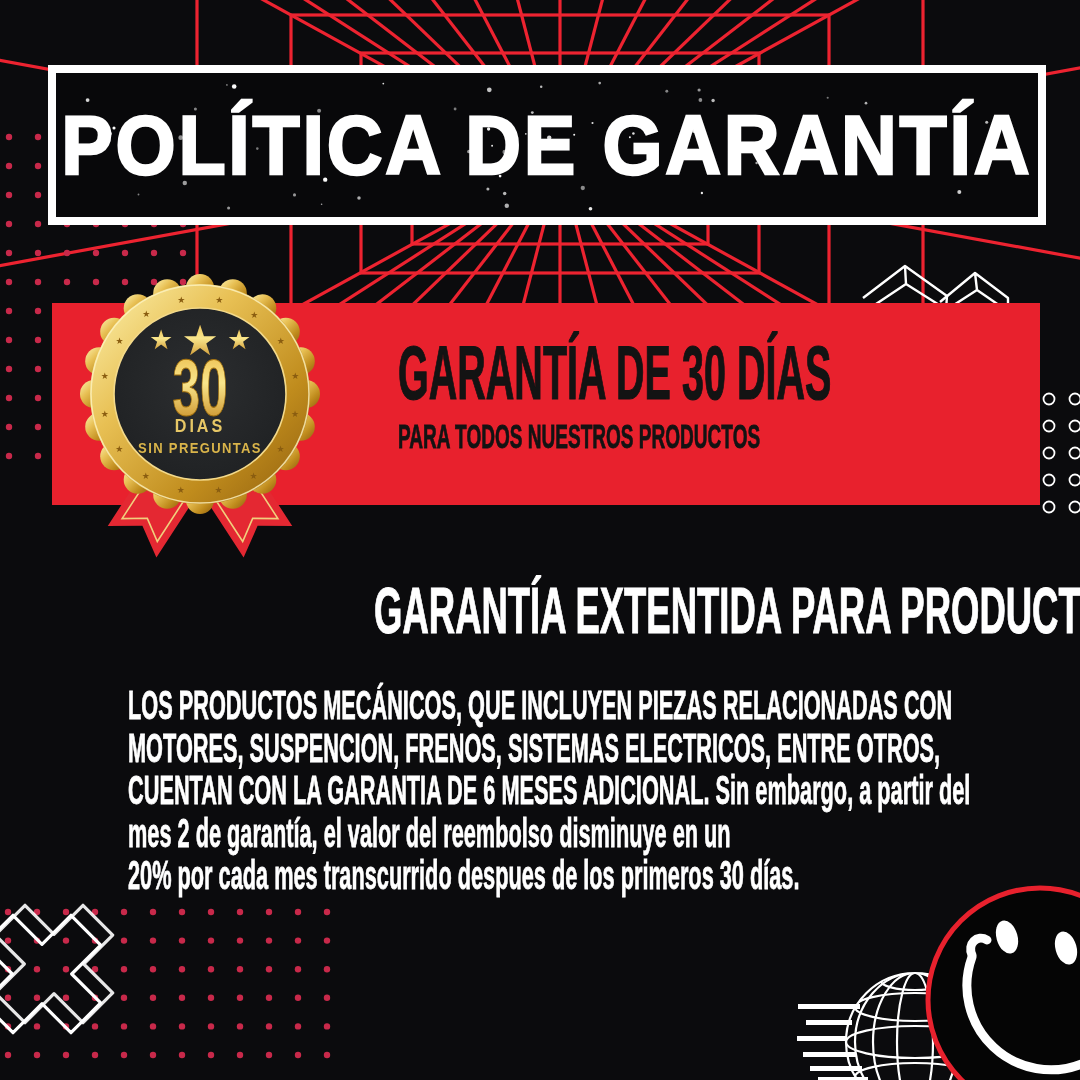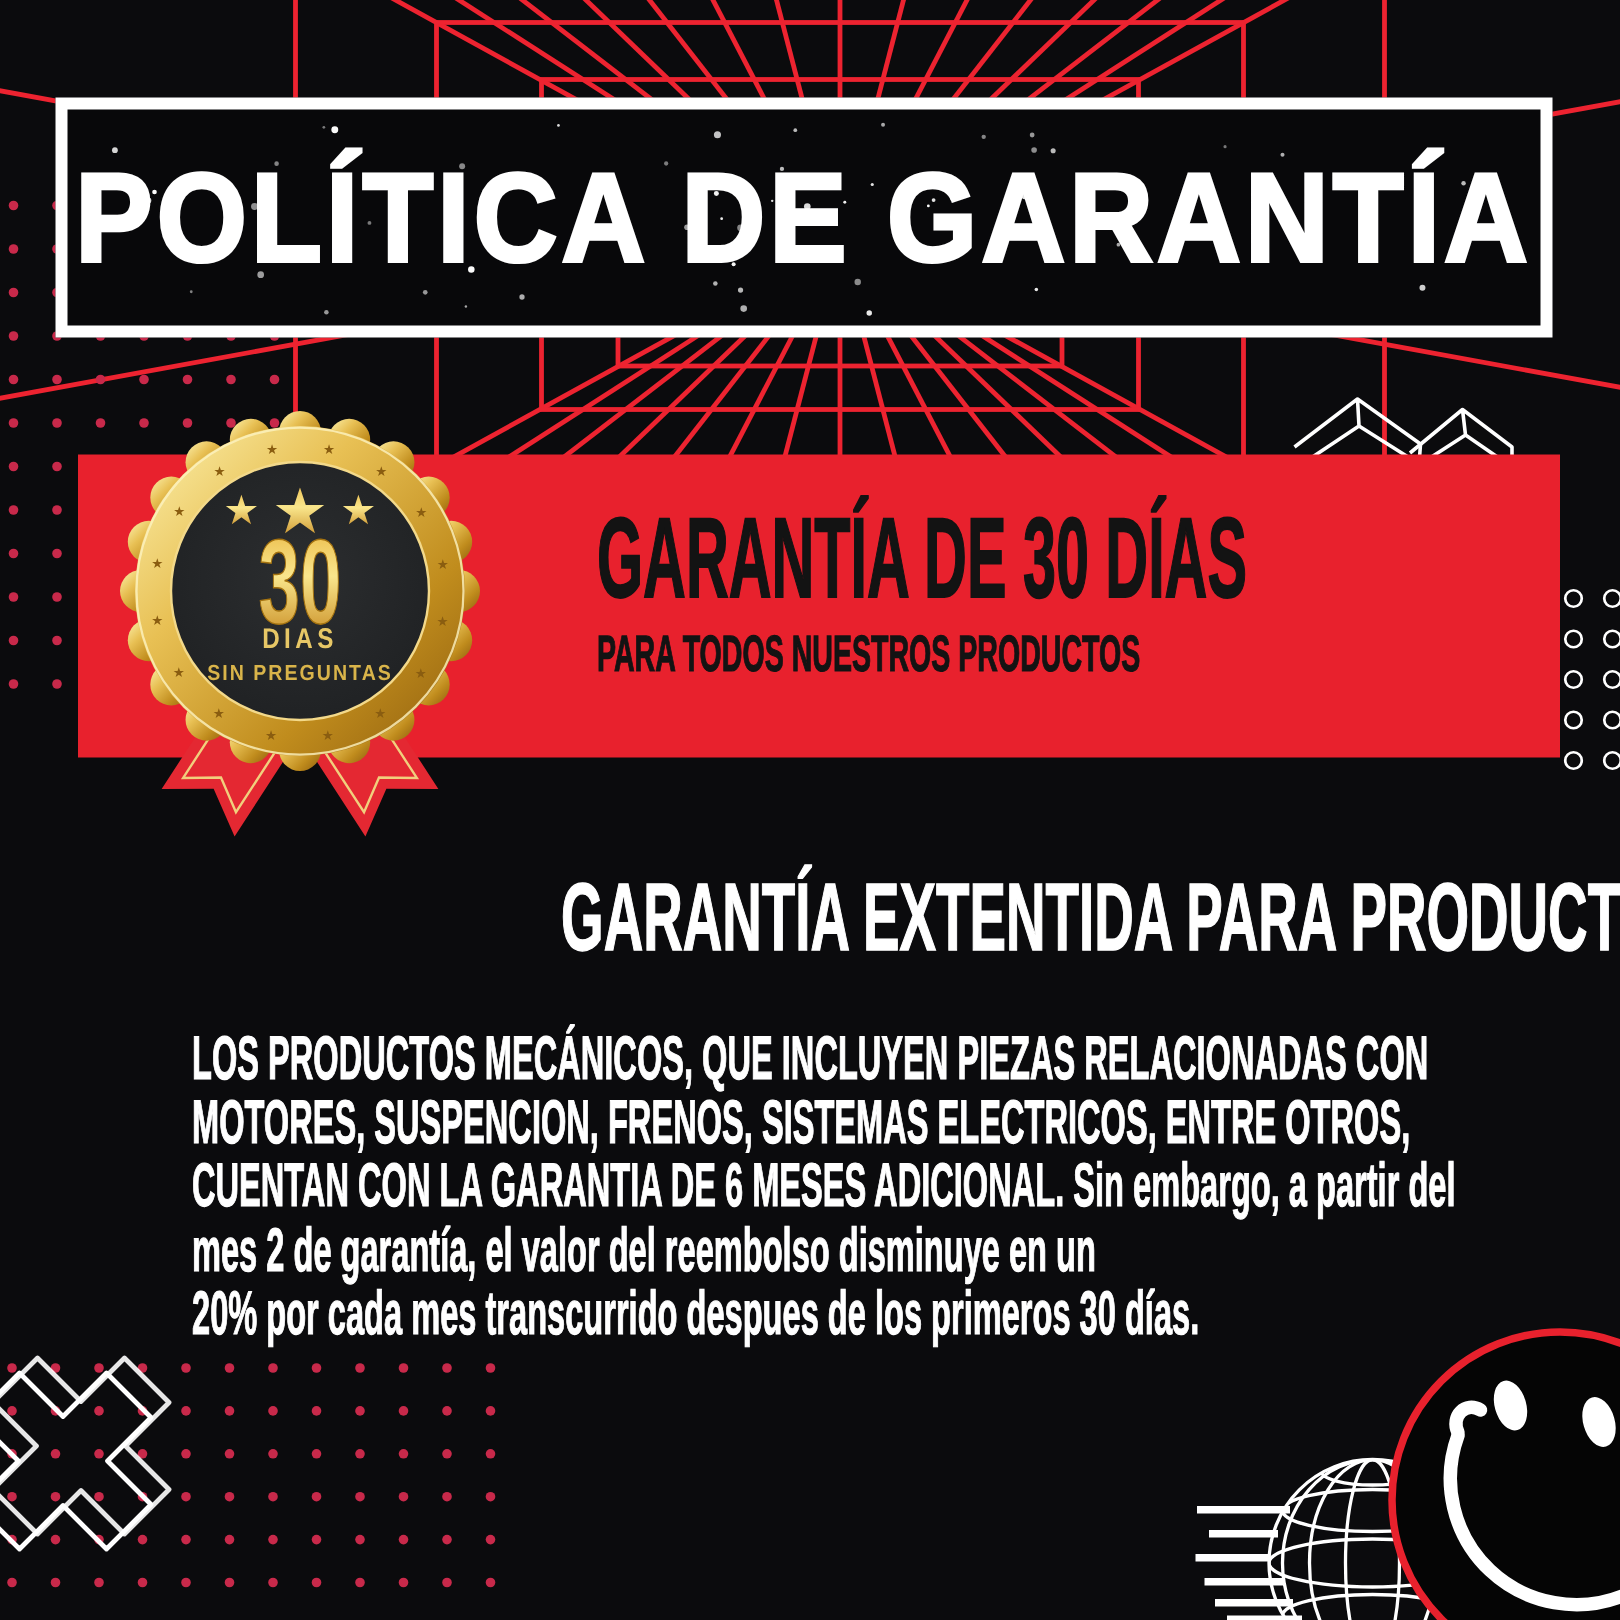--- a/index.html
+++ b/index.html
@@ -14,21 +14,21 @@
   
   #tunnel{left:0;top:0;z-index:1;}
   
   #dots-tl,#dots-bl{z-index:1;}
   #dots-tl{left:0;top:0;}
   #dots-bl{left:0;top:900px;}
   #cubes{left:840px;top:250px;z-index:2;}
 
   
   .title-box{
-    left:37px;top:65px;width:982px;height:144px;
+    left:48px;top:65px;width:982px;height:144px;
     background:#08080a;border:8px solid #fff;z-index:3;
     display:flex;align-items:center;justify-content:center;overflow:hidden;
   }
   #speckles{left:0;top:0;}
   .title-box .t{
     position:relative;display:inline-block;
     color:#fff;font-size:84px;font-weight:700;letter-spacing:3px;white-space:nowrap;
     -webkit-text-stroke:2.5px #fff;
     transform:scaleX(0.92);transform-origin:50% 50%;
   }

